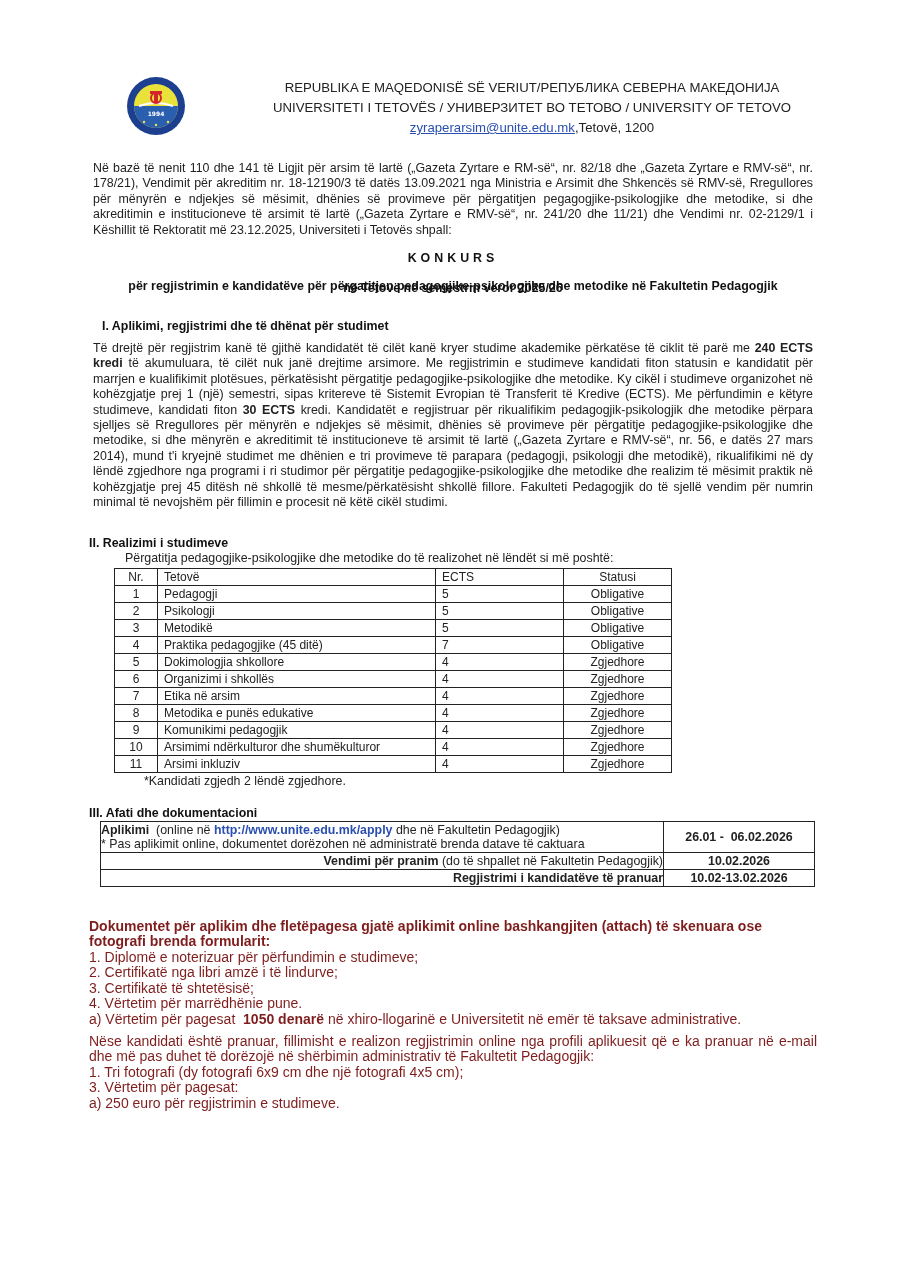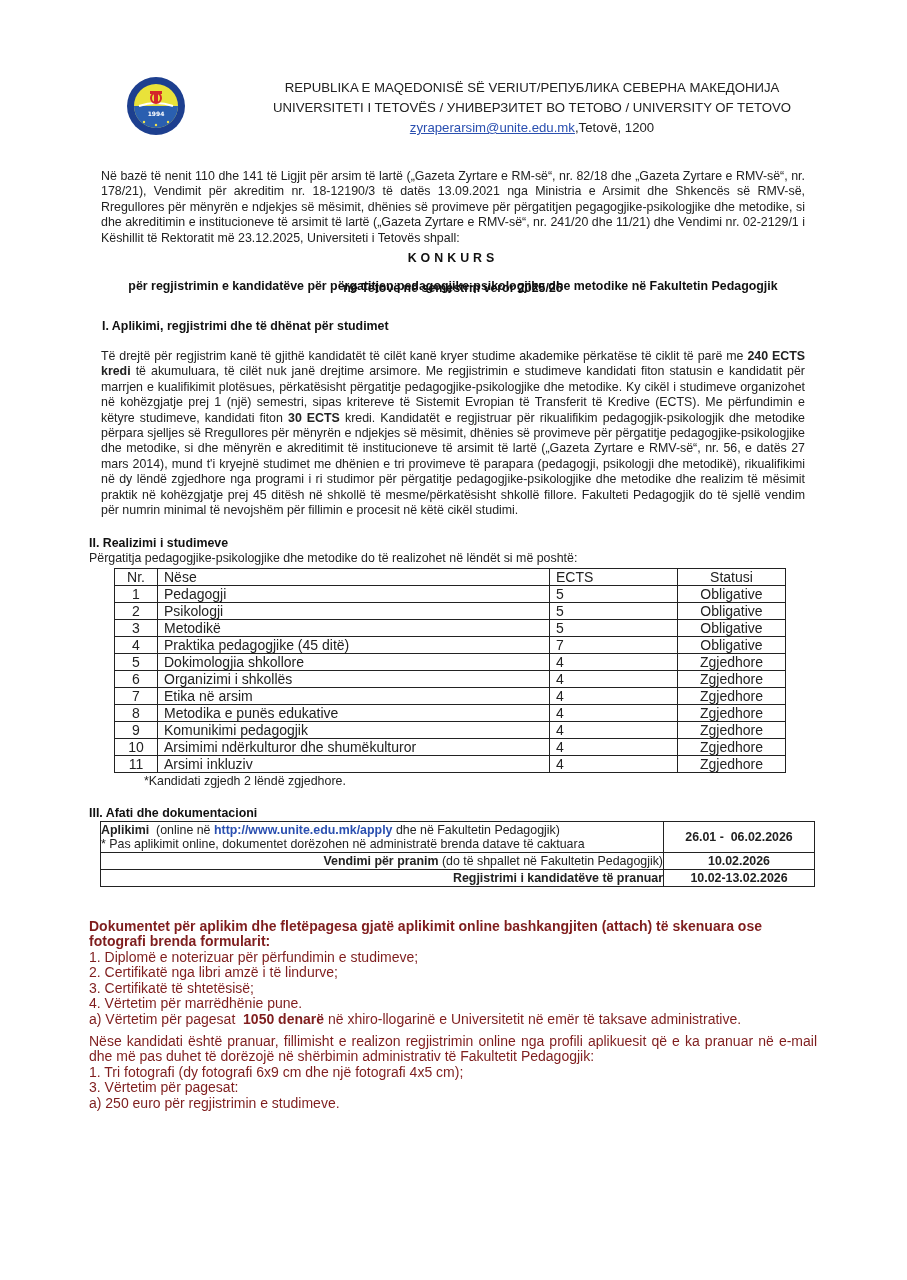--- a/index.html
+++ b/index.html
@@ -8,27 +8,27 @@
   .page { position: absolute; left: 0; top: 0; width: 907px; height: 1280px; }
 
   .header { position: absolute; left: 120px; top: 72px; width: 700px; height: 70px; }
   .logo { position: absolute; left: 6px; top: 4px; width: 60px; height: 60px; }
   .header-text { position: absolute; left: 132px; top: 6px; width: 560px; text-align: center;
                  font-size: 13.2px; line-height: 20px; color: #222; }
   .header-text a { color: #2a4fb0; text-decoration: underline; }
 
   .body-text { position: absolute; left: 89px; width: 728px; font-size: 12.4px; line-height: 15.4px;
                text-align: justify; color: #222; }
-  .body-text p { margin: 12px; }
+  .body-text p { margin: 4px; }
   .heading { position: absolute; left: 89px; font-weight: bold; font-size: 12.4px; color: #111; }
   .center-bold { position: absolute; left: 89px; width: 728px; text-align: center; font-weight: bold; font-size: 12.4px; line-height: 15px; color:#111; }
   .konkurs { letter-spacing: 4px; }
 
-  table.subjects { position: absolute; left: 114px; top: 568px; width: 672px; border-collapse: collapse;
-                   font-size: 14px; color: #222; }
+  table.subjects { position: absolute; left: 114px; top: 568px; width: 558px; border-collapse: collapse;
+                   font-size: 12px; color: #222; }
   table.subjects td, table.subjects th { border: 1px solid #222; padding: 0 6px; height: 16px; line-height: 16px; font-weight: normal; }
   table.subjects .c-nr { width: 30px; text-align: center; }
   table.subjects .c-ects { width: 115px; text-align: left; }
   table.subjects .c-status { width: 95px; text-align: center; }
 
   .note { position: absolute; left: 144px; top: 774px; font-size: 12.4px; color: #222; }
 
   table.deadlines { position: absolute; left: 100px; top: 821px; width: 715px; border-collapse: collapse; font-size: 12.4px; color:#222; }
   table.deadlines td { border: 1px solid #222; padding: 1px 0; line-height: 14px; }
   table.deadlines .date { width: 150px; text-align: center; font-weight: bold; }
@@ -72,27 +72,27 @@
   <div class="center-bold konkurs" style="top:251px;">KONKURS</div>
   <div class="center-bold" style="top:279px;">për regjistrimin e kandidatëve për përgatitjen pedagogjike-psikologjike dhe metodike në Fakultetin Pedagogjik</div>
   <div class="center-bold" style="top:281px;">në Tetovë në semestrin veror 2025/26</div>
 
   <div class="heading" style="top:319px; left:102px;">I. Aplikimi, regjistrimi dhe të dhënat për studimet</div>
   <div class="body-text" style="top:337px;">
     <p><span>Të drejtë për regjistrim kanë të gjithë kandidatët të cilët kanë kryer studime akademike përkatëse të ciklit të parë me </span><b>240 ECTS kredi</b><span> të akumuluara, të cilët nuk janë drejtime arsimore. Me regjistrimin e studimeve kandidati fiton statusin e kandidatit për marrjen e kualifikimit plotësues, përkatësisht përgatitje pedagogjike-psikologjike dhe metodike. Ky cikël i studimeve organizohet në kohëzgjatje prej 1 (një) semestri, sipas kritereve të Sistemit Evropian të Transferit të Kredive (ECTS). Me përfundimin e këtyre studimeve, kandidati fiton </span><b>30 ECTS</b><span> kredi. Kandidatët e regjistruar për rikualifikim pedagogjik-psikologjik dhe metodike përpara sjelljes së Rregullores për mënyrën e ndjekjes së mësimit, dhënies së provimeve për përgatitje pedagogjike-psikologjike dhe metodike, si dhe mënyrën e akreditimit të institucioneve të arsimit të lartë („Gazeta Zyrtare e RMV-së“, nr. 56, e datës 27 mars 2014), mund t'i kryejnë studimet me dhënien e tri provimeve të parapara (pedagogji, psikologji dhe metodikë), rikualifikimi në dy lëndë zgjedhore nga programi i ri studimor për përgatitje pedagogjike-psikologjike dhe metodike dhe realizim të mësimit praktik në kohëzgjatje prej 45 ditësh në shkollë të mesme/përkatësisht shkollë fillore. Fakulteti Pedagogjik do të sjellë vendim për numrin minimal të nevojshëm për fillimin e procesit në këtë cikël studimi.</span></p>
   </div>
 
   <div class="heading" style="top:536px;">II. Realizimi i studimeve</div>
-  <div class="body-text" style="top:551px;">Përgatitja pedagogjike-psikologjike dhe metodike do të realizohet në lëndët si më poshtë:</div>
+  <div class="body-text" style="top:551px;margin-left:36px;">Përgatitja pedagogjike-psikologjike dhe metodike do të realizohet në lëndët si më poshtë:</div>
 
   <table class="subjects">
     <thead>
       <tr>
         <th class="c-nr">Nr.</th>
-        <th style="text-align:left">Nëse</th>
+        <th style="text-align:left">Tetovë</th>
         <th class="c-ects">ECTS</th>
         <th class="c-status">Statusi</th>
       </tr>
     </thead>
     <tbody>
       <tr>
           <td class="c-nr">1</td>
           <td>Pedagogji</td>
           <td class="c-ects">5</td>
           <td class="c-status">Obligative</td>

